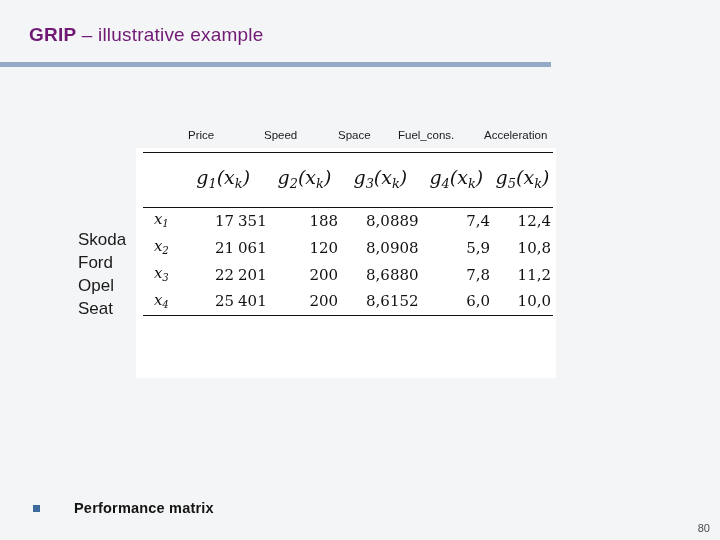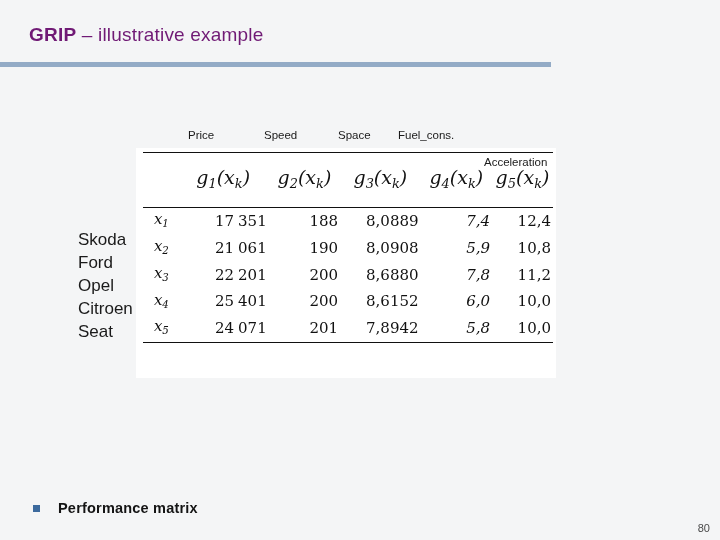--- a/index.html
+++ b/index.html
@@ -103,34 +103,35 @@
     vertical-align: middle;
   }
   #matrix-table tr.toprule td { border-top: 1.4px solid #111; height: 0; line-height: 0; font-size:0; }
   #matrix-table tr.midrule td { border-top: 1.4px solid #111; height: 0; line-height: 0; font-size:0; }
   #matrix-table tr.botrule td { border-top: 1.4px solid #111; height: 0; line-height: 0; font-size:0; }
 
   #matrix-table .col-x  { width: 44px;  text-align: center; }
   #matrix-table .col-1  { width: 98px;  padding-right: 4px; }
   #matrix-table .col-2  { width: 72px;  padding-right: 4px; }
   #matrix-table .col-3  { width: 84px;  padding-right: 4px; }
-  #matrix-table .col-4  { width: 72px;  padding-right: 4px; font-style: italic; }
+  #matrix-table .col-4  { width: 72px;  padding-right: 4px; }
   #matrix-table .col-5  { width: 58px;  padding-right: 2px; }
 
   .sub { font-size: 0.68em; vertical-align: -0.28em; font-style: italic; }
   .mvar { font-style: italic; }
   .nspace { display:inline-block; width: 4px; }
 
   
   #bullet-row {
     position: absolute;
     left: 33px;
     top: 500px;
     display: flex;
     align-items: center;
+    gap: 16px;
   }
   #bullet-marker {
     width: 7px;
     height: 7px;
     background: #3c6a9d;
     margin-right: 18px;
     flex: 0 0 auto;
   }
   #bullet-text {
     font-size: 14.5px;
@@ -158,28 +159,27 @@
 </div>
 <div id="title-rule"></div>
 
 <div id="matrix-block"></div>
 
 <div id="matrix-colheaders">
   <div class="ch" style="left:52px;  width:80px;">Price</div>
   <div class="ch" style="left:128px; width:80px;">Speed</div>
   <div class="ch" style="left:202px; width:80px;">Space</div>
   <div class="ch" style="left:262px; width:100px;">Fuel_cons.</div>
-  <div class="ch" style="left:348px; width:110px;margin-top:27px;">Acceleration</div>
+  <div class="ch" style="left:348px; width:110px;">Acceleration</div>
 </div>
 
 <div id="matrix-rowlabels">
   <div class="rl">Skoda</div>
   <div class="rl">Ford</div>
   <div class="rl">Opel</div>
-  <div class="rl">Citroen</div>
   <div class="rl">Seat</div>
 </div>
 
 <table id="matrix-table">
   <tbody>
       <tr class="toprule">
     <td class="col-x"></td>
         <td class="col-1"></td>
         <td class="col-2"></td>
         <td class="col-3"></td>
@@ -220,21 +220,21 @@
     <td class="col-1"><span>17</span><span class="nspace"></span><span>351</span></td>
     <td class="col-2">188</td>
     <td class="col-3">8,0889</td>
     <td class="col-4">7,4</td>
     <td class="col-5">12,4</td>
   </tr>
 
   <tr>
     <td class="col-x"><span class="mvar">x</span><span class="sub">2</span></td>
     <td class="col-1"><span>21</span><span class="nspace"></span><span>061</span></td>
-    <td class="col-2">190</td>
+    <td class="col-2">120</td>
     <td class="col-3">8,0908</td>
     <td class="col-4">5,9</td>
     <td class="col-5">10,8</td>
   </tr>
 
   <tr>
     <td class="col-x"><span class="mvar">x</span><span class="sub">3</span></td>
     <td class="col-1"><span>22</span><span class="nspace"></span><span>201</span></td>
     <td class="col-2">200</td>
     <td class="col-3">8,6880</td>
@@ -244,28 +244,20 @@
 
   <tr>
     <td class="col-x"><span class="mvar">x</span><span class="sub">4</span></td>
     <td class="col-1"><span>25</span><span class="nspace"></span><span>401</span></td>
     <td class="col-2">200</td>
     <td class="col-3">8,6152</td>
     <td class="col-4">6,0</td>
     <td class="col-5">10,0</td>
   </tr>
 
-  <tr>
-    <td class="col-x"><span class="mvar">x</span><span class="sub">5</span></td>
-    <td class="col-1"><span>24</span><span class="nspace"></span><span>071</span></td>
-    <td class="col-2">201</td>
-    <td class="col-3">7,8942</td>
-    <td class="col-4">5,8</td>
-    <td class="col-5">10,0</td>
-  </tr>
 
 
   <tr class="botrule">
     <td class="col-x"></td>
         <td class="col-1"></td>
         <td class="col-2"></td>
         <td class="col-3"></td>
         <td class="col-4"></td>
         <td class="col-5"></td>
   </tr>

